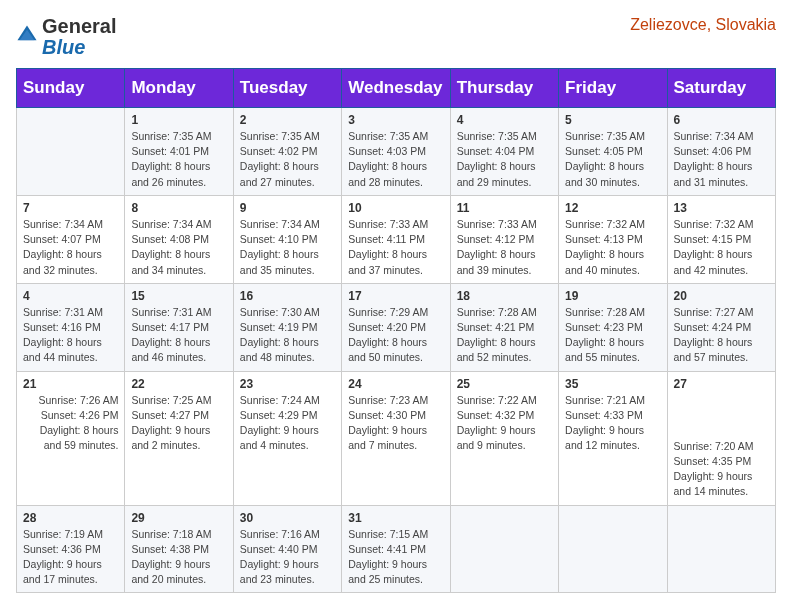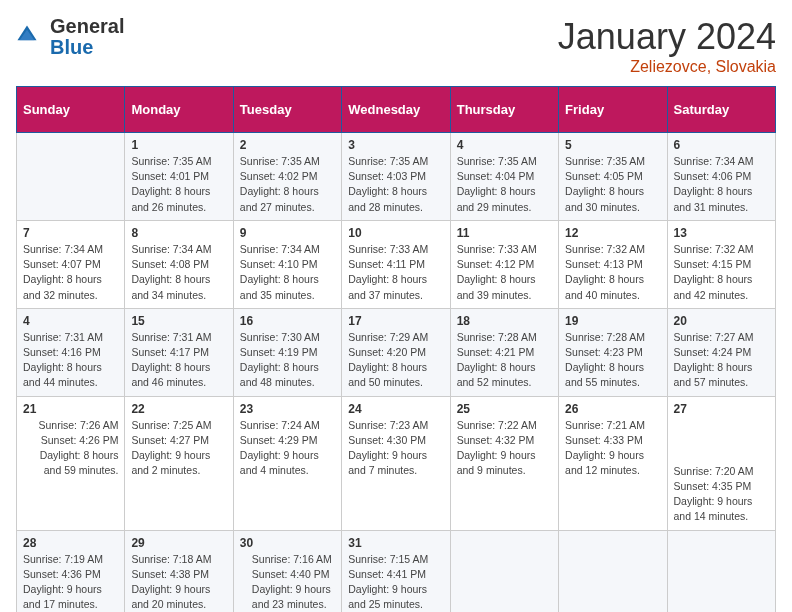--- a/index.html
+++ b/index.html
@@ -12,33 +12,34 @@
     }
     .header {
       display: flex;
       justify-content: space-between;
       align-items: flex-start;
       margin-bottom: 10px;
     }
     .logo {
       display: flex;
       align-items: center;
-      gap: 12px;
+      gap: 4px;
     }
     .logo-text-general {
       font-size: 20px;
       font-weight: bold;
       color: #333;
       line-height: 1;
     }
     .logo-text-blue {
       font-size: 20px;
       font-weight: bold;
       color: #1a6aad;
       line-height: 1;
+      font-style: italic;
     }
     .logo-icon {
       width: 22px;
       height: 22px;
     }
     .title-block {
       text-align: right;
     }
     .month-title {
       font-size: 36px;
@@ -48,25 +49,25 @@
     .location {
       font-size: 16px;
       color: #c2410c;
     }
     table {
       width: 100%;
       border-collapse: collapse;
       table-layout: fixed;
     }
     thead tr th {
-      background-color: #be185d;
+      background-color: #6d28d9;
       color: white;
-      padding: 15px 6px;
+      padding: 9px 6px;
       text-align: left;
-      font-size: 13px;
+      font-size: 17px;
       font-weight: bold;
       border: 1px solid #1e5a9e;
     }
     tbody tr td {
       border: 1px solid #ccc;
       padding: 5px 6px;
       vertical-align: top;
       font-size: 10.5px;
       color: #333;
       height: 80px;
@@ -98,21 +99,20 @@
         <polygon points="15,2 28,22 2,22" fill="#1a6aad"></polygon>
         <polygon points="15,8 25,22 5,22" fill="#4a90d9" opacity="0.5"></polygon>
       </svg>
     </div>
     <div>
       <span class="logo-text-general">General</span><br>
       <span class="logo-text-blue">Blue</span>
     </div>
   </div>
   <div class="title-block">
-    <div class="month-title">January 2024</div>
     <div class="location">Zeliezovce, Slovakia</div>
   </div>
 </div>
 
 <table>
   <thead>
     <tr>
     <th>Sunday</th>
         <th>Monday</th>
         <th>Tuesday</th>
@@ -300,21 +300,21 @@
 and 7 minutes.</div>
         </td>
         <td>
           <span class="day-number">25</span>
           <div class="day-info" style="white-space: pre-line;">Sunrise: 7:22 AM
 Sunset: 4:32 PM
 Daylight: 9 hours
 and 9 minutes.</div>
         </td>
         <td>
-          <span class="day-number">26</span>
+          <span class="day-number">35</span>
           <div class="day-info" style="white-space: pre-line;">Sunrise: 7:21 AM
 Sunset: 4:33 PM
 Daylight: 9 hours
 and 12 minutes.</div>
         </td>
         <td>
           <span class="day-number">27</span>
           <div class="day-info" style="white-space: pre-line; margin-top: 48px;">Sunrise: 7:20 AM
 Sunset: 4:35 PM
 Daylight: 9 hours
@@ -331,21 +331,21 @@
         </td>
         <td>
           <span class="day-number">29</span>
           <div class="day-info" style="white-space: pre-line;">Sunrise: 7:18 AM
 Sunset: 4:38 PM
 Daylight: 9 hours
 and 20 minutes.</div>
         </td>
         <td>
           <span class="day-number">30</span>
-          <div class="day-info" style="white-space: pre-line; margin-left: 12px;">Sunrise: 7:16 AM
+          <div class="day-info" style="white-space: pre-line;">Sunrise: 7:16 AM
 Sunset: 4:40 PM
 Daylight: 9 hours
 and 23 minutes.</div>
         </td>
         <td>
           <span class="day-number">31</span>
           <div class="day-info" style="white-space: pre-line;">Sunrise: 7:15 AM
 Sunset: 4:41 PM
 Daylight: 9 hours
 and 25 minutes.</div>

